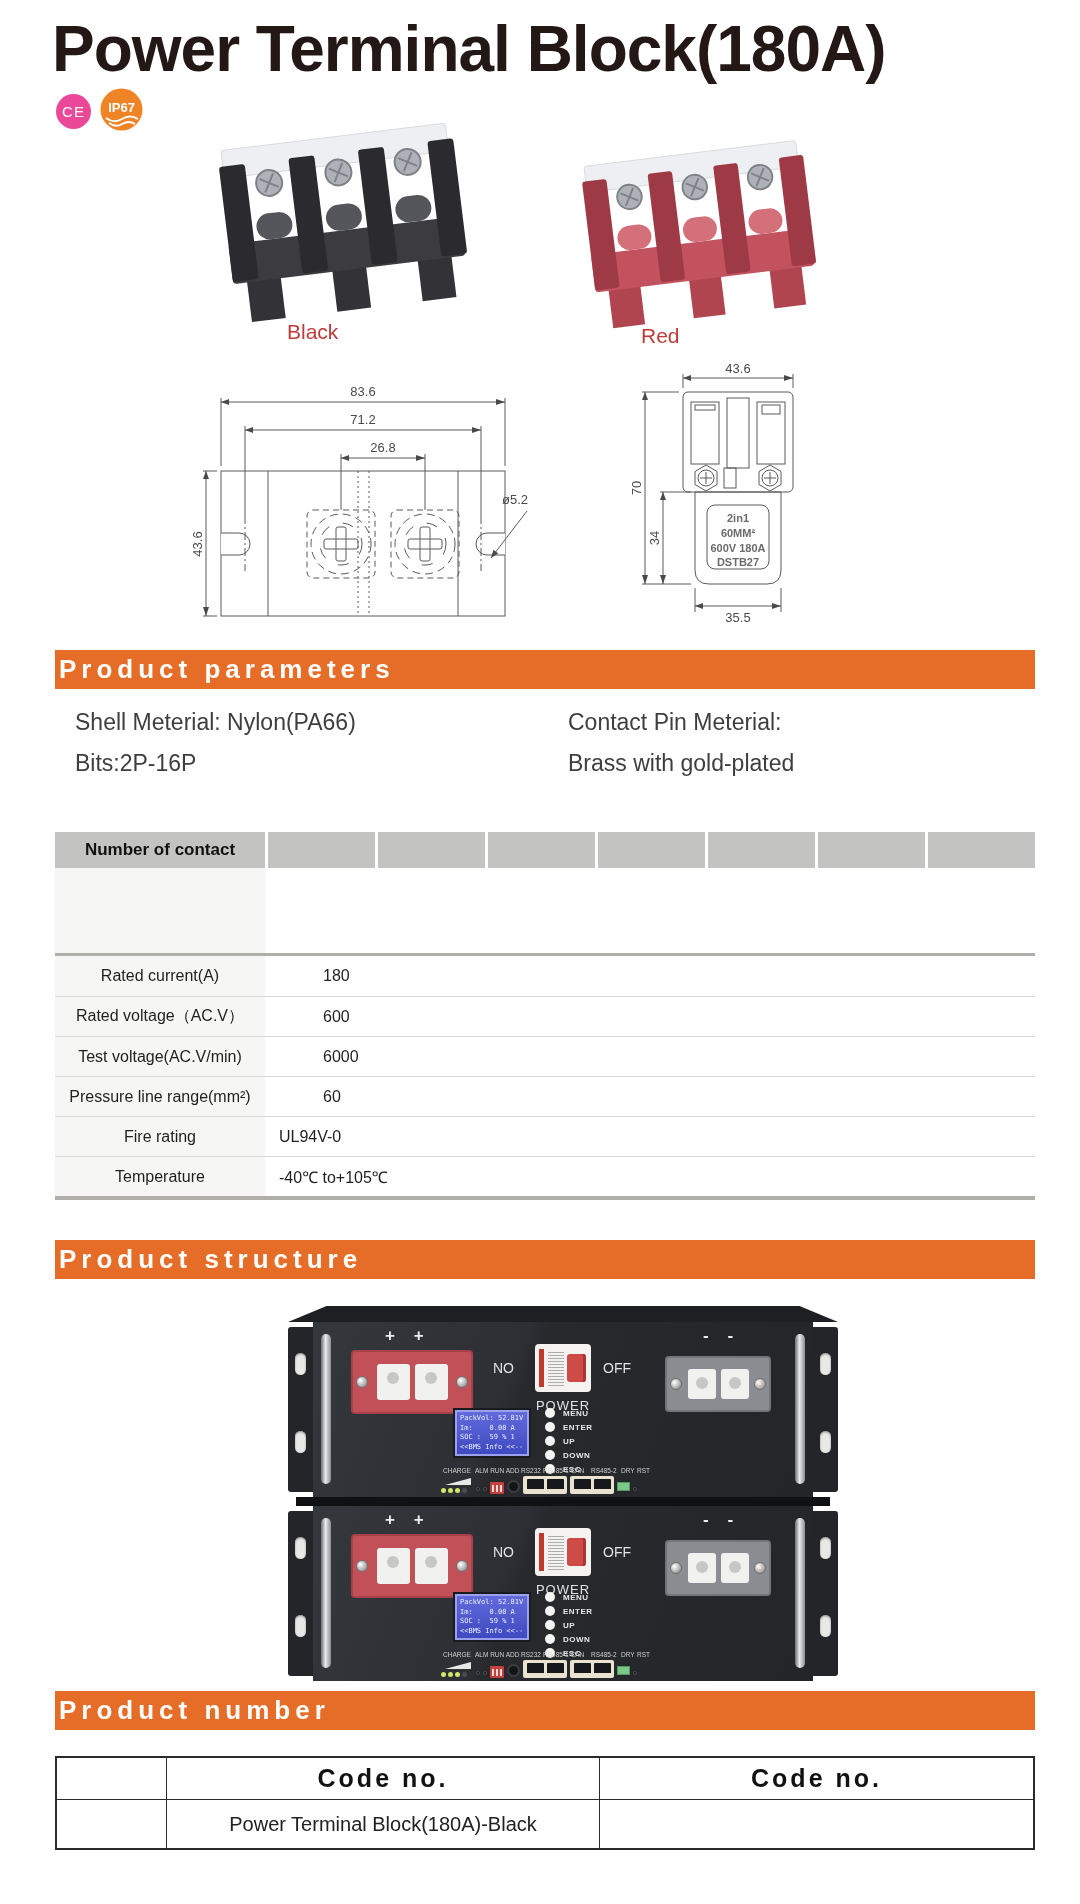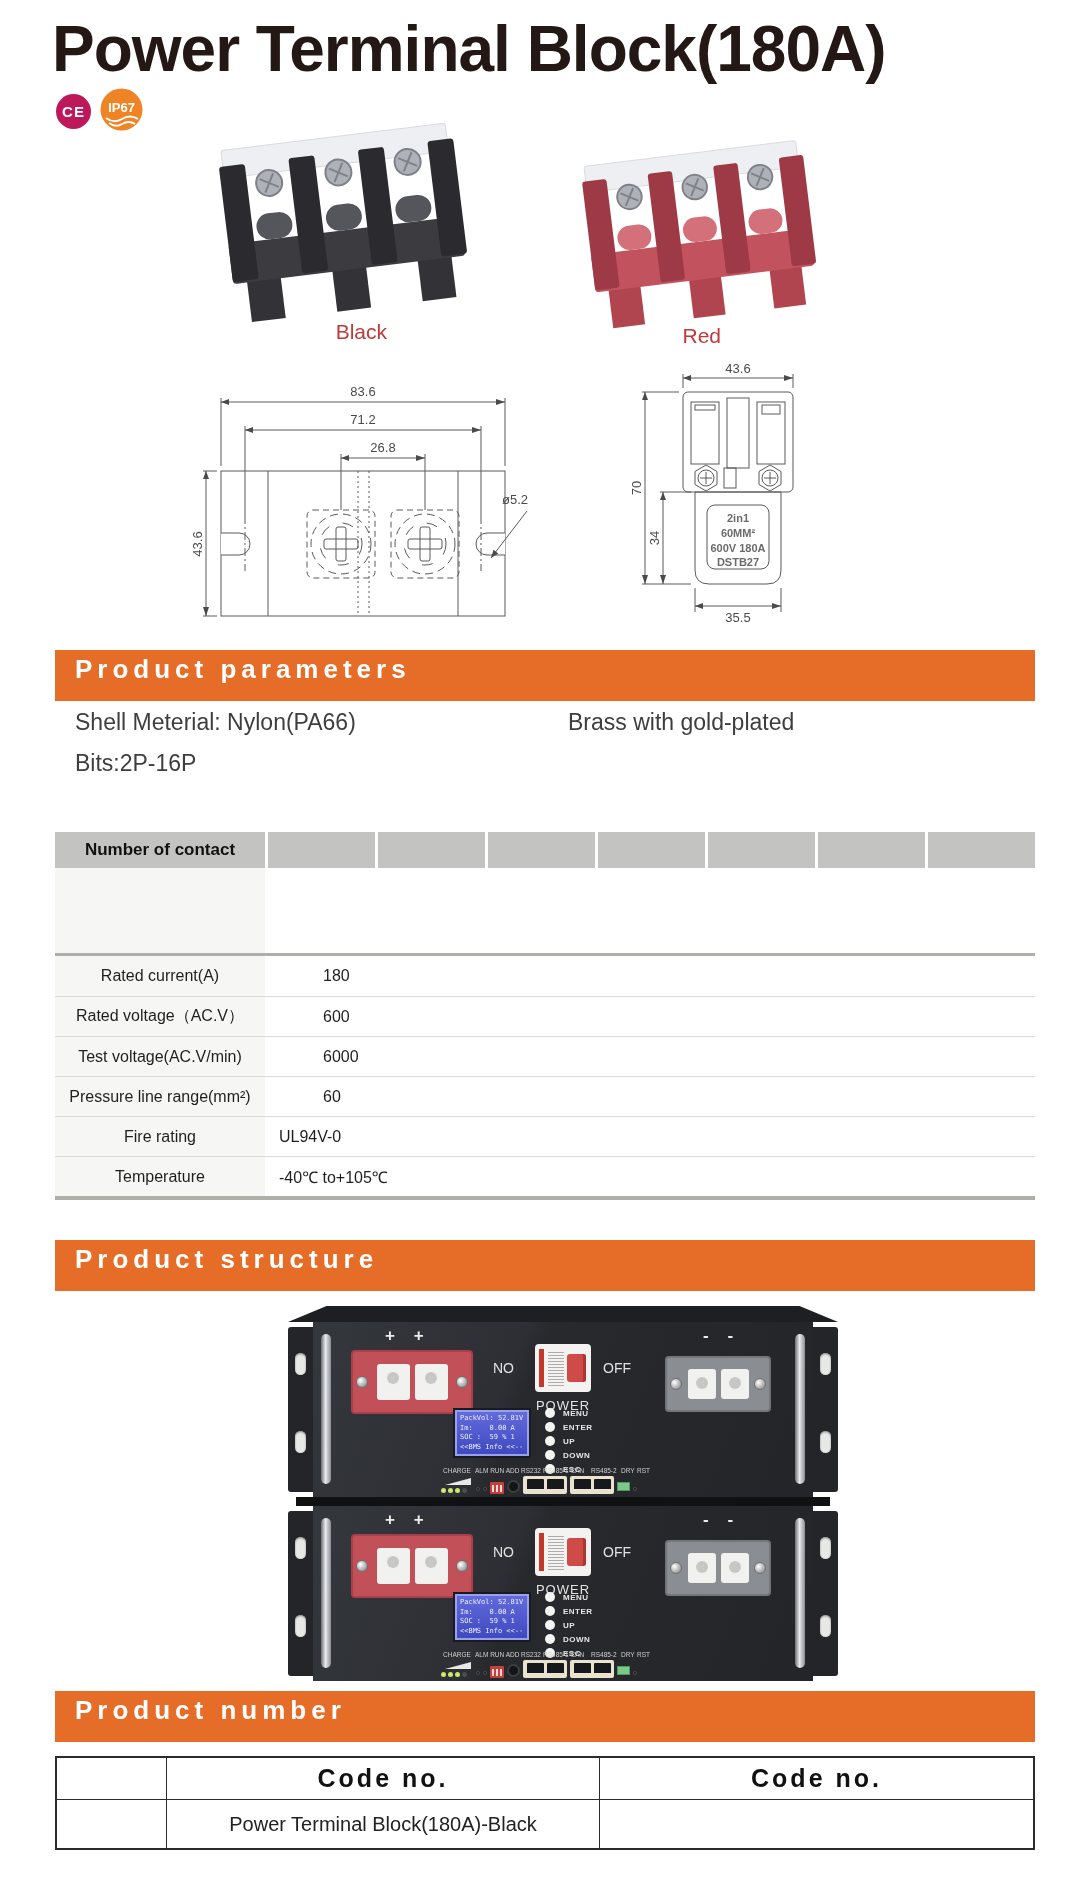--- a/index.html
+++ b/index.html
@@ -1,38 +1,38 @@
 <!DOCTYPE html>
 <html><head>
 <meta charset="utf-8">
 <style>
   * { box-sizing: border-box; margin: 0; padding: 0; }
   html,body { width:1080px; height:1904px; background:#fff; font-family:"Liberation Sans", sans-serif; position:relative; overflow:hidden; }
   .abs { position:absolute; }
 
   
   .page-title { left:52px; top:12px; font-size:64px; font-weight:700; color:#231815; letter-spacing:-1px; }
-  .badge-ce { left:56px; top:94px; width:35px; height:35px; background:#be185d; border-radius:50%;
-              color:#fff; font-weight:700; font-size:15px; display:flex; align-items:center; justify-content:center; letter-spacing:1px; }
+  .badge-ce { left:56px; top:94px; width:35px; height:35px; background:#ec4899; border-radius:50%;
+              color:#fff; font-weight:400; font-size:15px; display:flex; align-items:center; justify-content:center; letter-spacing:1px; }
   .badge-ip { left:100px; top:88px; width:43px; height:43px; }
 
   
   .tb-img { position:absolute; }
   .tb-black { --body:#3b3b40; --dark:#2a2a2f; --mid:#55555c; --leg:#323237; }
   .tb-red   { --body:#c2525e; --dark:#9e3a46; --mid:#d3707a; --leg:#b04550; }
-  .color-label { position:absolute; font-size:21px; color:#bf3a3a; text-align:right; }
+  .color-label { position:absolute; font-size:21px; color:#bf3a3a; text-align:left; }
 
   
   .dwg text { font-size:13px; fill:#4a4a4a; font-family:"Liberation Sans",sans-serif; }
   .dwg .thin { stroke:#5a5a5a; stroke-width:1; fill:none; }
   .dwg .lbl-box { font-size:11px; font-weight:700; fill:#6b6b6b; }
 
   
-  .section-bar { left:55px; width:980px; height:51px; background:#E66D28; color:#fff;
-                 font-size:26px; font-weight:700; letter-spacing:5px; line-height:39px; padding-left:20px; }
+  .section-bar { left:55px; width:980px; height:39px; background:#E66D28; color:#fff;
+                 font-size:26px; font-weight:700; letter-spacing:5px; line-height:39px; padding-left:4px; }
   .bar-1 { top:650px; } .bar-2 { top:1240px; } .bar-3 { top:1691px; }
 
   
   .param-col { font-size:23px; color:#3e3e3e; line-height:41px; }
   .param-left  { left:75px;  top:702px; }
   .param-right { left:568px; top:702px; }
 
   
   .spec-table { left:55px; top:832px; width:980px; border-bottom:4px solid #b0aea9; }
   .spec-head { display:flex; height:36px; }
@@ -294,20 +294,21 @@
   <text x="110" y="206" text-anchor="middle" class="lbl-box">DSTB27</text>
 </svg>
 
 <div class="abs section-bar bar-1">Product parameters</div>
 
 <div class="abs param-col param-left">
   <div>Shell Meterial: Nylon(PA66)</div>
   <div>Bits:2P-16P</div>
 </div>
 <div class="abs param-col param-right">
+  <div>Contact Pin Meterial:</div>
   <div>Brass with gold-plated</div>
 </div>
 
 <div class="abs spec-table">
   <div class="spec-head">
     <div class="sh-first">Number of contact</div>
     <div class="sh-cell"></div>
     <div class="sh-cell"></div>
     <div class="sh-cell"></div>
     <div class="sh-cell"></div>

